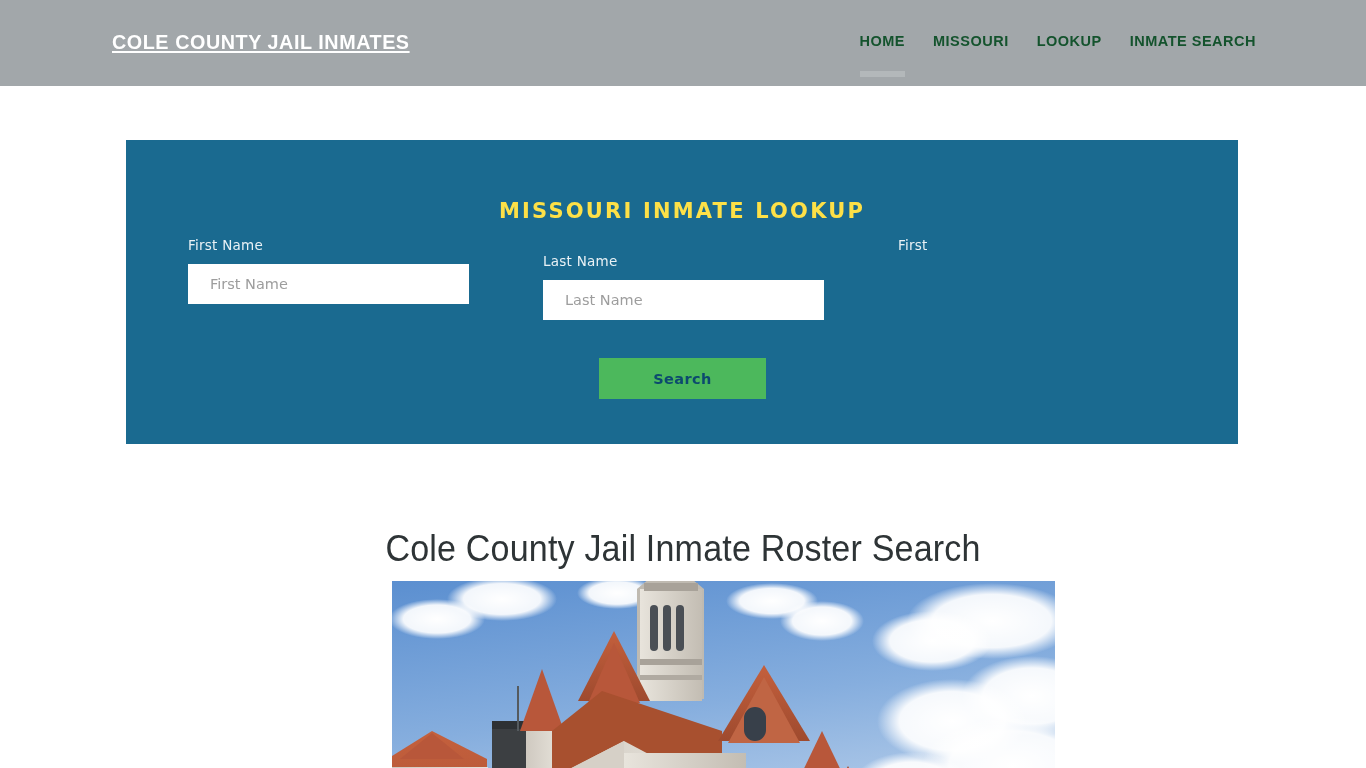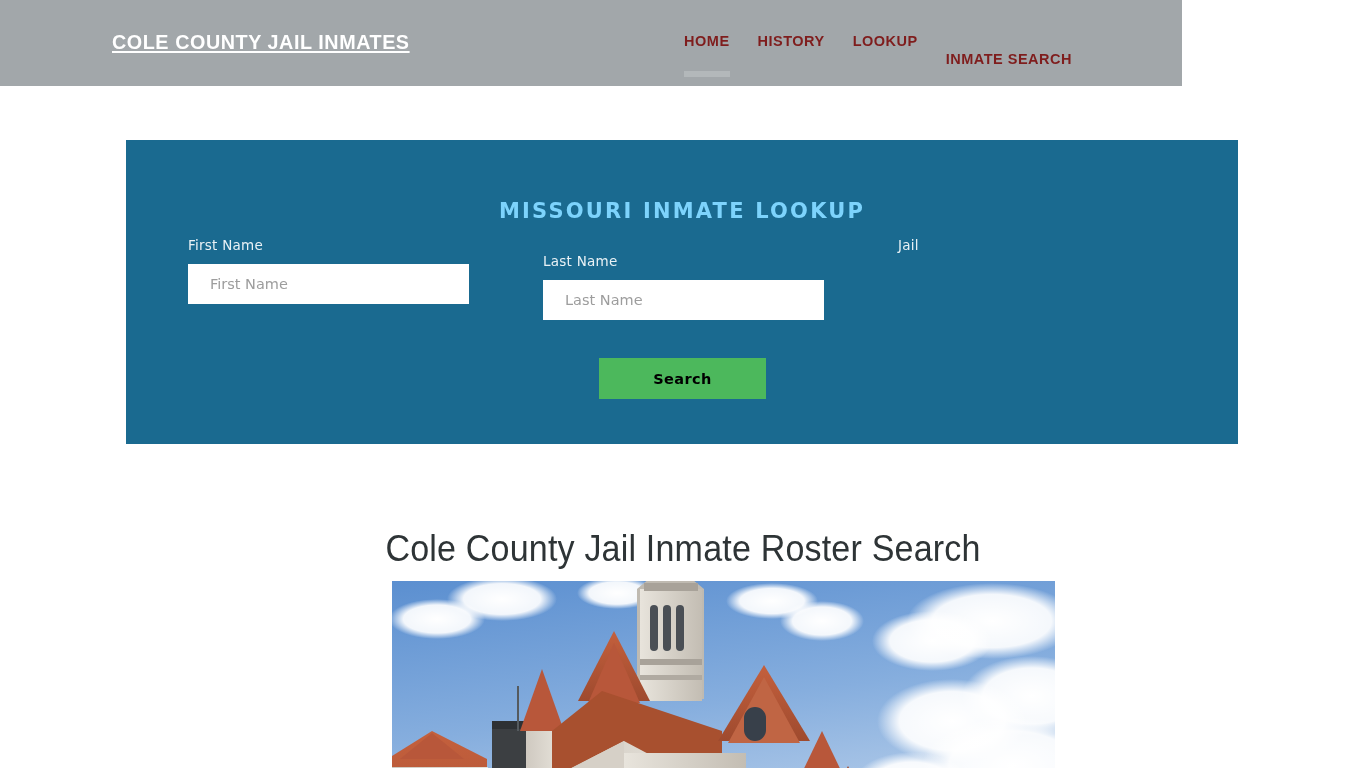--- a/index.html
+++ b/index.html
@@ -8,21 +8,21 @@
     margin: 0; padding: 0;
     width: 1366px; height: 768px;
     background: #ffffff;
     font-family: "Liberation Sans", sans-serif;
     overflow: hidden;
   }
 
   
   .site-header {
     position: relative;
-    width: 1182px;
+    width: 1366px;
     height: 86px;
     background: #a2a7aa;
     display: flex;
     align-items: flex-start;
   }
   .brand {
     position: absolute;
     left: 112px;
     top: 30px;
     color: #ffffff;
@@ -37,31 +37,31 @@
   .main-nav {
     position: absolute;
     right: 110px;
     top: 32px;
     display: flex;
     align-items: flex-start;
     gap: 0px;
   }
   .nav-item {
     position: relative;
-    color: #7f1d1d;
+    color: #14532d;
     font-size: 14.5px;
     font-weight: bold;
     letter-spacing: 0.5px;
     padding: 0 14px;
     text-decoration: none;
     white-space: nowrap;
     line-height: 18px;
     cursor: pointer;
   }
-  .nav-item:last-child { padding-right: 0; margin-top: 18px; }
+  .nav-item:last-child { padding-right: 0; }
   .nav-item.active::after {
     content: "";
     position: absolute;
     left: 14px;
     right: 14px;
     top: 39px;
     height: 6px;
     background: #b3b8ba;
   }
 
@@ -72,21 +72,21 @@
     top: 140px;
     width: 1112px;
     height: 304px;
     background: #1a6a90;
   }
   .lookup-title {
     position: absolute;
     left: 0; right: 0;
     top: 42px;
     text-align: center;
-    color: #7dd3fc;
+    color: #fde047;
     font-size: 21px;
     font-weight: bold;
     letter-spacing: 2.2px;
     font-family: "DejaVu Sans", sans-serif;
   }
   .field-group { position: absolute; }
   .field-group.first { left: 62px;  top: 97px; width: 281px; }
   .field-group.last  { left: 417px; top: 97px; width: 281px; margin-top: 16px; }
   .field-group.state { left: 772px; top: 97px; width: 281px; }
 
@@ -113,21 +113,21 @@
   }
   .field-input::placeholder { color: #9d9d9d; opacity: 1; }
 
   .search-btn {
     position: absolute;
     left: 473px;
     top: 218px;
     width: 167px;
     height: 41px;
     background: #4cb85c;
-    color: #000000;
+    color: #0c4a6e;
     border: 0;
     font-size: 14.5px;
     font-weight: bold;
     letter-spacing: 0.4px;
     font-family: "DejaVu Sans", sans-serif;
     cursor: pointer;
   }
 
   
   .page-heading {
@@ -155,42 +155,42 @@
   .hero-photo svg { display: block; width: 663px; height: 340px; }
 </style>
 </head>
 <body>
 
 <header class="site-header">
   <a class="brand" href="#">COLE COUNTY JAIL INMATES</a>
 
   <nav class="main-nav">
     <a class="nav-item active" href="#">HOME</a>
-    <a class="nav-item" href="#">HISTORY</a>
+    <a class="nav-item" href="#">MISSOURI</a>
     <a class="nav-item" href="#">LOOKUP</a>
     <a class="nav-item" href="#">INMATE SEARCH</a>
   </nav>
 </header>
 
 <section class="lookup-panel">
 
   <h2 class="lookup-title">MISSOURI INMATE LOOKUP</h2>
 
   <div class="field-group first">
     <label class="field-label">First Name</label>
     <input class="field-input" type="text" placeholder="First Name" style="">
   </div>
 
   <div class="field-group last">
     <label class="field-label">Last Name</label>
     <input class="field-input" type="text" placeholder="Last Name" style="">
   </div>
 
   <div class="field-group state">
-    <label class="field-label">Jail</label>
+    <label class="field-label">First</label>
   </div>
 
   <button class="search-btn">Search</button>
 </section>
 
 <h1 class="page-heading">Cole County Jail Inmate Roster Search</h1>
 
 <figure class="hero-photo">
   <svg viewBox="0 0 663 340" preserveAspectRatio="xMidYMin slice">
     <defs>

